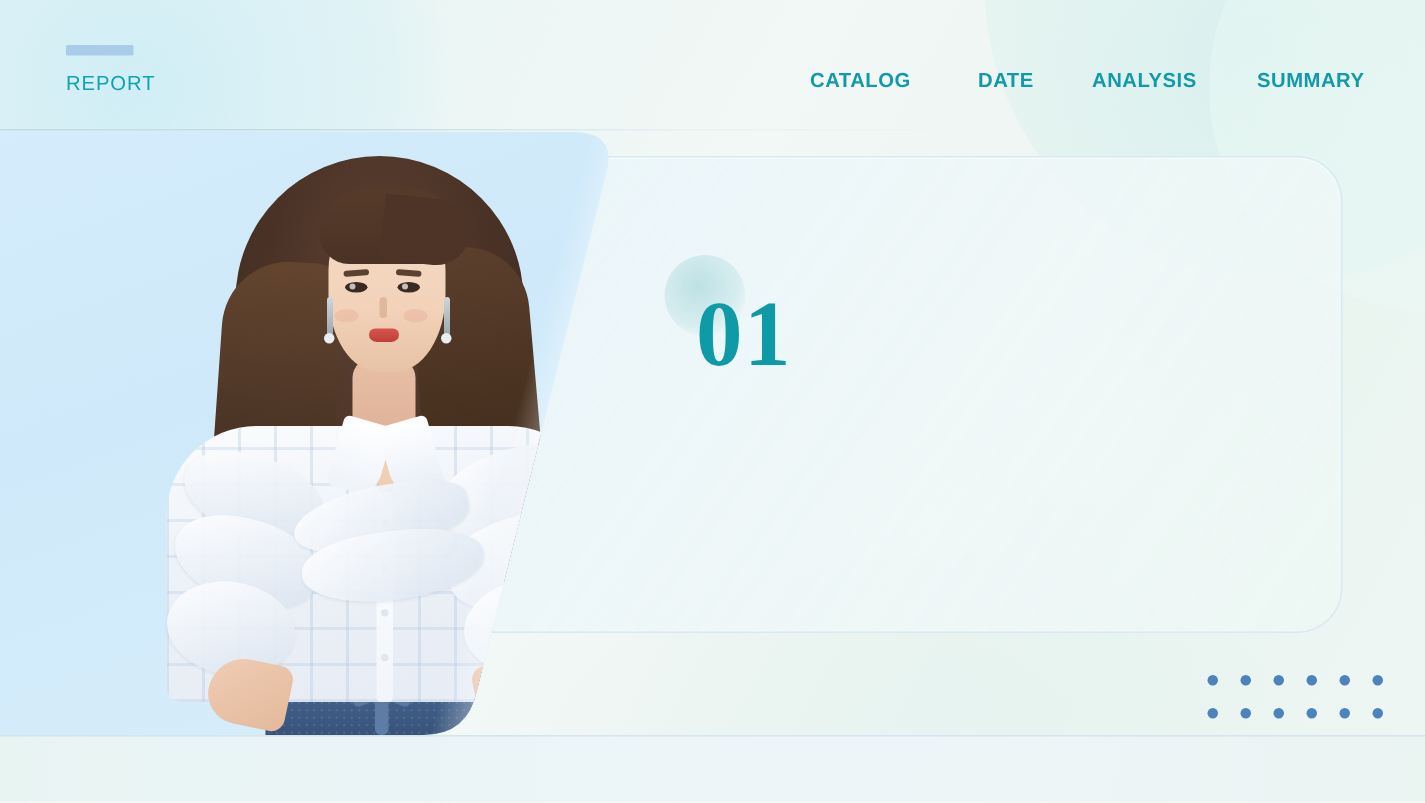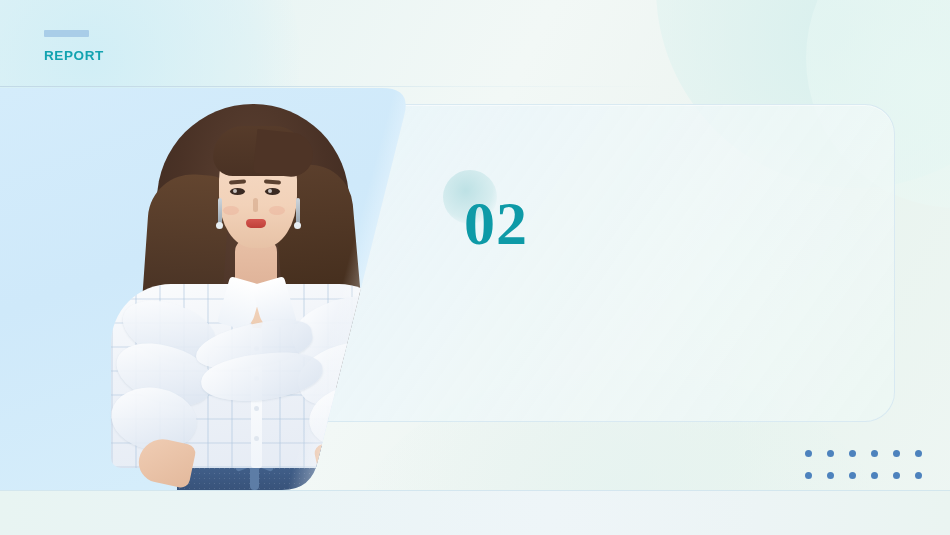--- a/index.html
+++ b/index.html
@@ -41,21 +41,21 @@
   }
 
   
   .header{ position:absolute; left:0; top:0; width:950px; height:86px; }
   .brand{ position:absolute; left:44px; top:30px; }
   .brand-bar{
     width:45px; height:7px; background:#a9cde8; border-radius:1px;
   }
   .brand-text{
     margin-top:11px;
-    font-size:13.5px; font-weight:bold; letter-spacing:.6px;
+    font-size:13.5px; font-weight:normal; letter-spacing:.6px;
     color:#12a3b0;
   }
   .nav{
     position:absolute; left:520px; top:44px;
     width:420px; height:42px;
   }
   .nav-item{
     position:absolute; top:0;
     font-size:13.5px; font-weight:bold; letter-spacing:.35px;
     color:#139aa8;
@@ -315,20 +315,26 @@
   <div class="blob blob-tr2"></div>
   <div class="blob blob-mid"></div>
   <div class="blob blob-bottom"></div>
 
   <div class="card"></div>
 
   <div class="header">
     <div class="brand">
       <div class="brand-bar"></div>
       <div class="brand-text">REPORT</div>
+    </div>
+    <div class="nav">
+      <div class="nav-item">CATALOG</div>
+      <div class="nav-item">DATE</div>
+      <div class="nav-item">ANALYSIS</div>
+      <div class="nav-item">SUMMARY</div>
     </div>
   </div>
   <div class="hdr-rule"></div>
 
   <div class="panel">
 
     <div class="photo">
       <div class="ph hair-back"></div>
       <div class="ph hair-left"></div>
       <div class="ph hair-right"></div>
@@ -380,21 +386,21 @@
       <div class="ph ruf ruf7"></div>
       <div class="ph ruf ruf8"></div>
 
       <div class="ph arm-l"></div>
       <div class="ph arm-r"></div>
     </div>
   </div>
   <div class="panel-edge"></div>
 
   <div class="num-circle"></div>
-  <div class="num">02</div>
+  <div class="num">01</div>
 
   <div class="dots">
     <div class="dot"></div>
     <div class="dot"></div>
     <div class="dot"></div>
     <div class="dot"></div>
     <div class="dot"></div>
     <div class="dot"></div>
     <div class="dot"></div>
     <div class="dot"></div>

